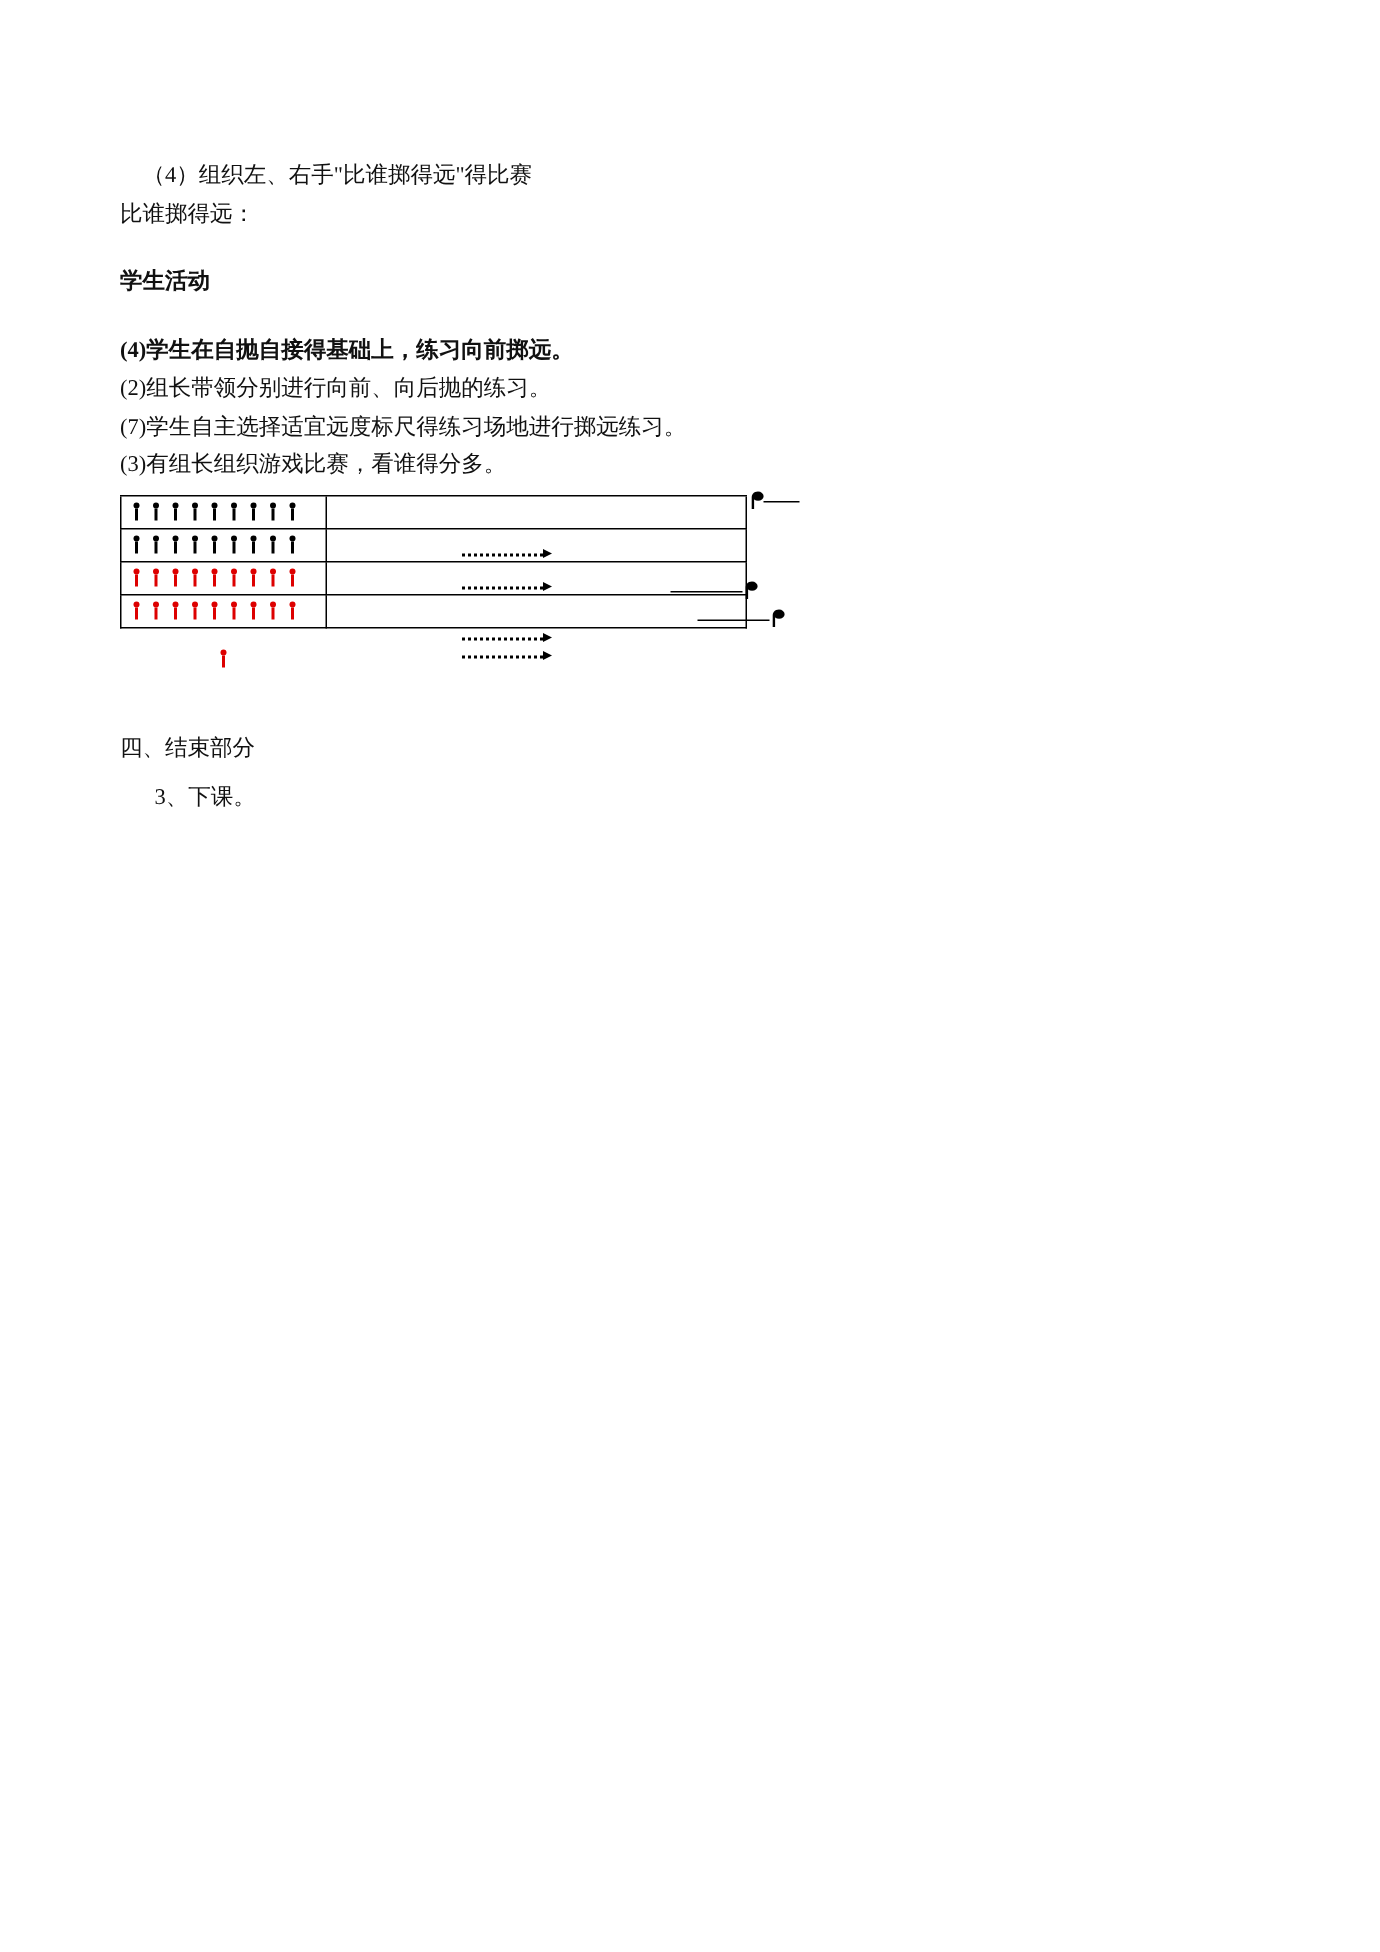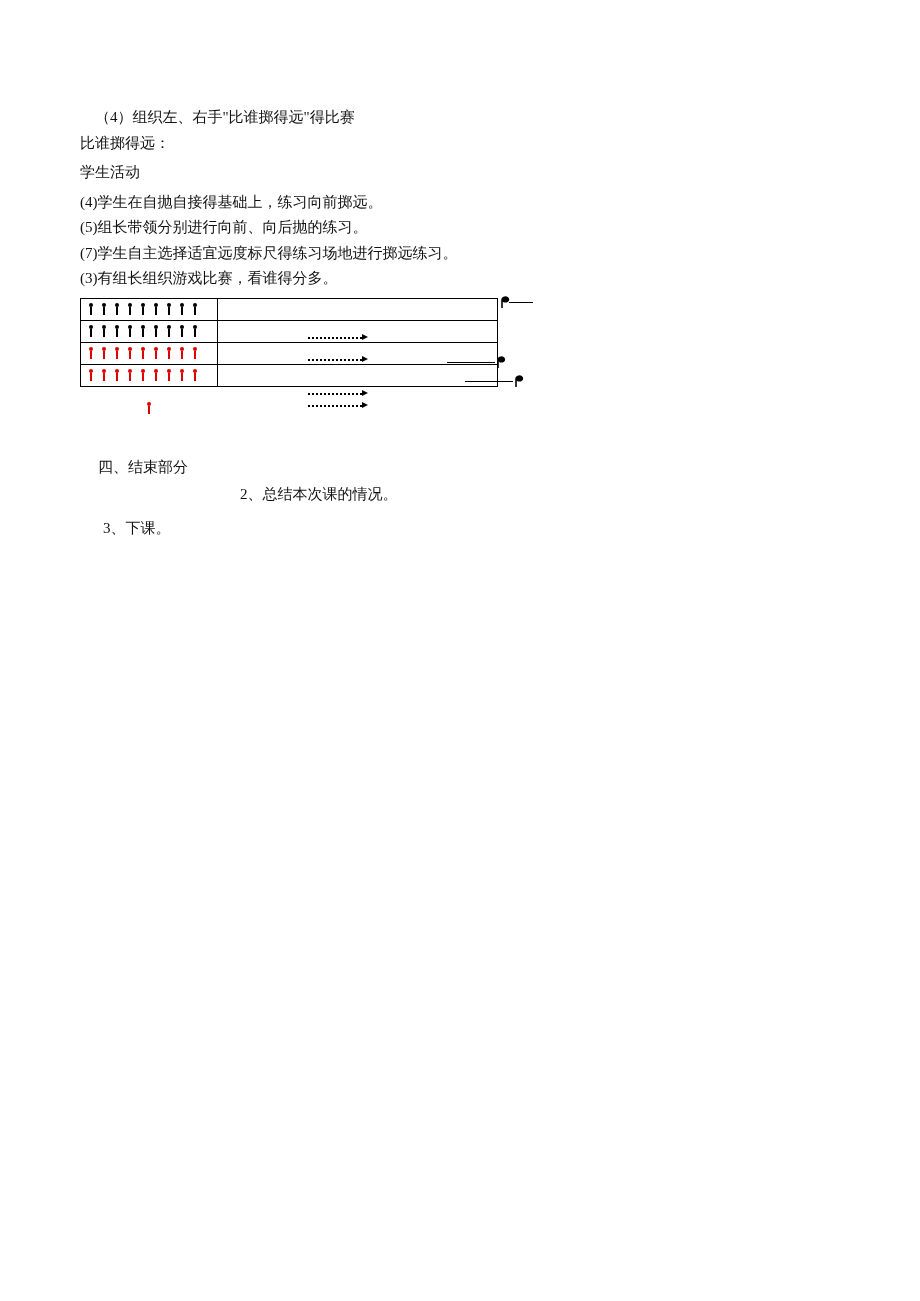--- a/index.html
+++ b/index.html
@@ -13,21 +13,22 @@
   .page {
     padding: 105px 80px 0 80px;
     font-size: 15px;
     color: #111;
     line-height: 1.7;
   }
   .indent {
     text-indent: 1em;
   }
   .slight-space-top {
-    margin-top: 4px;
+    margin-top: 20px;
+    font-weight: bold;
   }
 
   
   .diagram-wrap {
     margin-top: 6px;
     display: flex;
     align-items: flex-start;
   }
   .left-block {
     width: 138px;
@@ -125,38 +126,37 @@
   .flag-line {
     position: absolute;
     height: 0;
     border-top: 1px solid #000;
   }
 
   
   .h2 {
     margin-top: 44px;
     font-size: 15px;
-    margin-left: 18px;
   }
   .numbered {
     margin-left: 160px;
     margin-top: 10px;
   }
 </style>
 </head>
 <body>
 
 <div class="page">
 
   <div class="indent">（4）组织左、右手"比谁掷得远"得比赛</div>
   <div>比谁掷得远：</div>
   <div class="slight-space-top">学生活动</div>
 
   <div class="slight-space-top">(4)学生在自抛自接得基础上，练习向前掷远。</div>
-  <div>(5)组长带领分别进行向前、向后抛的练习。</div>
+  <div>(2)组长带领分别进行向前、向后抛的练习。</div>
   <div>(7)学生自主选择适宜远度标尺得练习场地进行掷远练习。</div>
   <div>(3)有组长组织游戏比赛，看谁得分多。</div>
 
   <div class="diagram-wrap">
     <div>
       <div class="left-block">
         <div class="left-row">
             <span class="person black">
               <span class="head"></span>
               <span class="body"></span>
@@ -342,16 +342,15 @@
       <div class="below-row" style="width:280px;">
         <span class="dotted-arrow-line" style="left:90px;  top:6px; width:54px;"></span>
         <span class="dotted-arrow-head" style="left:144px; top:3px;"></span>
         <span class="dotted-arrow-line" style="left:90px;  top:18px; width:54px;"></span>
         <span class="dotted-arrow-head" style="left:144px; top:15px;"></span>
       </div>
     </div>
   </div>
 
   <div class="h2">四、结束部分</div>
-  <div class="numbered" style="margin-top:2px;">2、总结本次课的情况。</div>
   <div class="numbered" style="margin-top:8px;margin-left:23px;">3、下课。</div>
 
 </div>
 
 </body></html>

